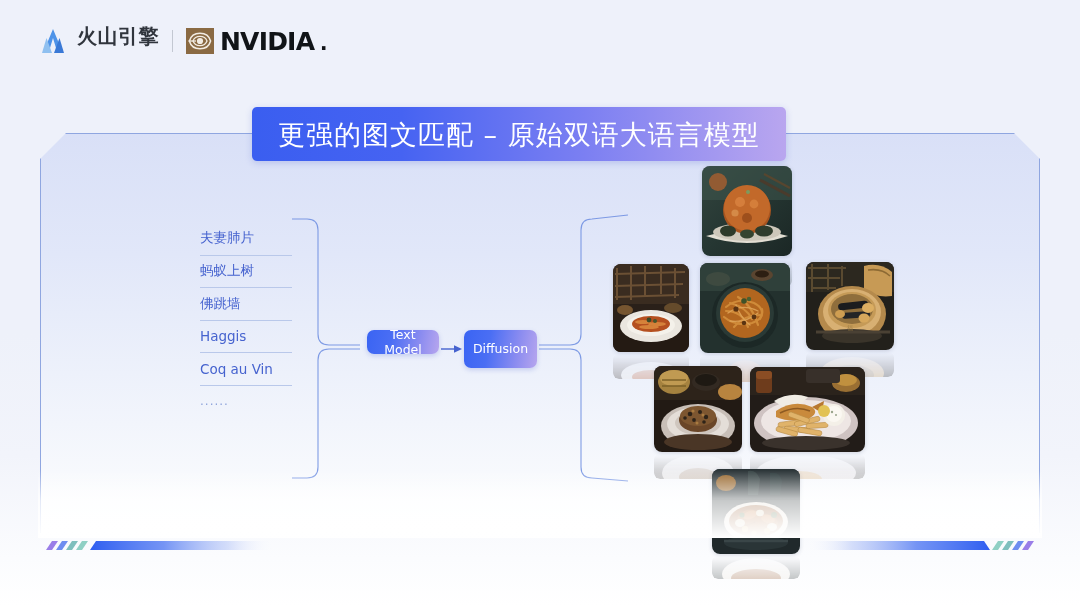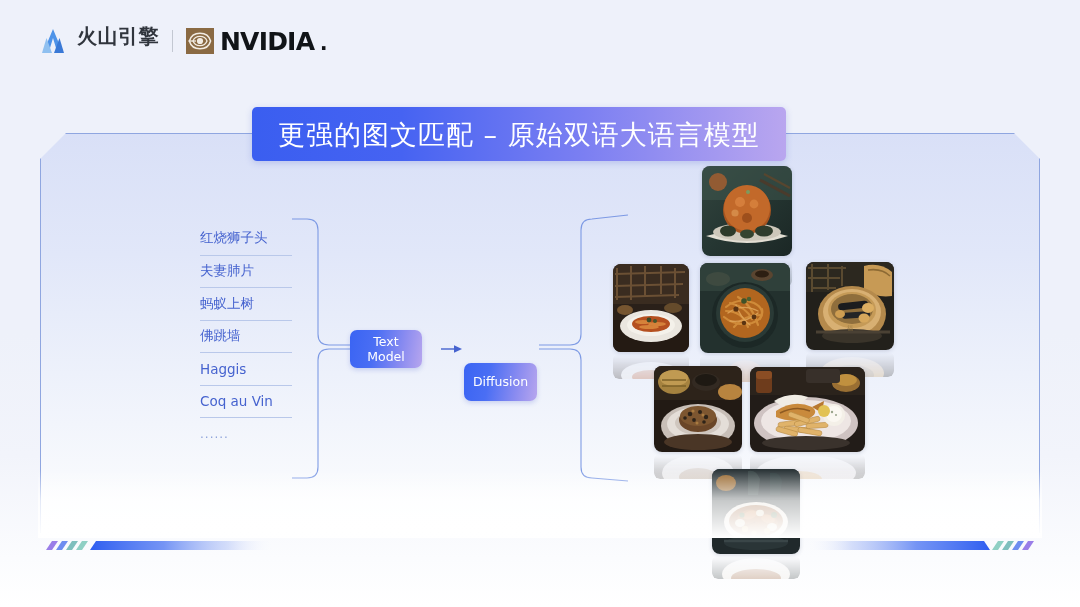--- a/index.html
+++ b/index.html
@@ -95,22 +95,22 @@
     background: linear-gradient(100deg, #3a64f3 0%, #4a6ef4 34%, #8b8cf0 72%, #b7a6ee 100%);
     border-radius: 7px;
     box-shadow: 0 2px 5px rgba(60,80,200,0.22);
     color: #fff; text-align: center;
   }
   .node-text {
     font-size: 12.5px; line-height: 1.22; color: #fff;
     font-family: "DejaVu Sans", "Liberation Sans", sans-serif;
     white-space: pre-line;
   }
-  #node-text-model { left: 350px; top: 330px; width: 72px; height: 38px; }
-  #node-diffusion { left: 464px; top: 330px; width: 73px; height: 38px; margin-top: 33px; }
+  #node-text-model { left: 367px; top: 330px; width: 72px; height: 24px; }
+  #node-diffusion { left: 464px; top: 330px; width: 73px; height: 38px; }
 
   
   .photo {
     position: absolute;
     border-radius: 8px;
     overflow: hidden;
     box-shadow: 0 1px 4px rgba(40,50,90,0.18);
   }
   .photo svg { display: block; width: 100%; height: 100%; }
   .reflect {
@@ -176,23 +176,20 @@
       <path d="M462 349 L454 345.2 L454 352.8 Z" fill="#4663cf"></path>
     </g>
 
     <g>
       <path d="M539 345 L570 345 Q581 345 581 334 L581 230 Q581 219 592 219 L628 215" fill="none" stroke="#6b8ce0" stroke-width="1.1" opacity="0.85"></path>
       <path d="M539 349 L570 349 Q581 349 581 360 L581 467 Q581 478 592 478 L628 481" fill="none" stroke="#6b8ce0" stroke-width="1.1" opacity="0.85"></path>
     </g>
   </svg>
 
   <div class="dish-list">
-    <div class="dish-row">
-      <span class="dish-label">红烧狮子头</span>
-    </div>
     <div class="dish-row">
       <span class="dish-label">夫妻肺片</span>
     </div>
     <div class="dish-row">
       <span class="dish-label">蚂蚁上树</span>
     </div>
     <div class="dish-row">
       <span class="dish-label">佛跳墙</span>
     </div>
     <div class="dish-row">

